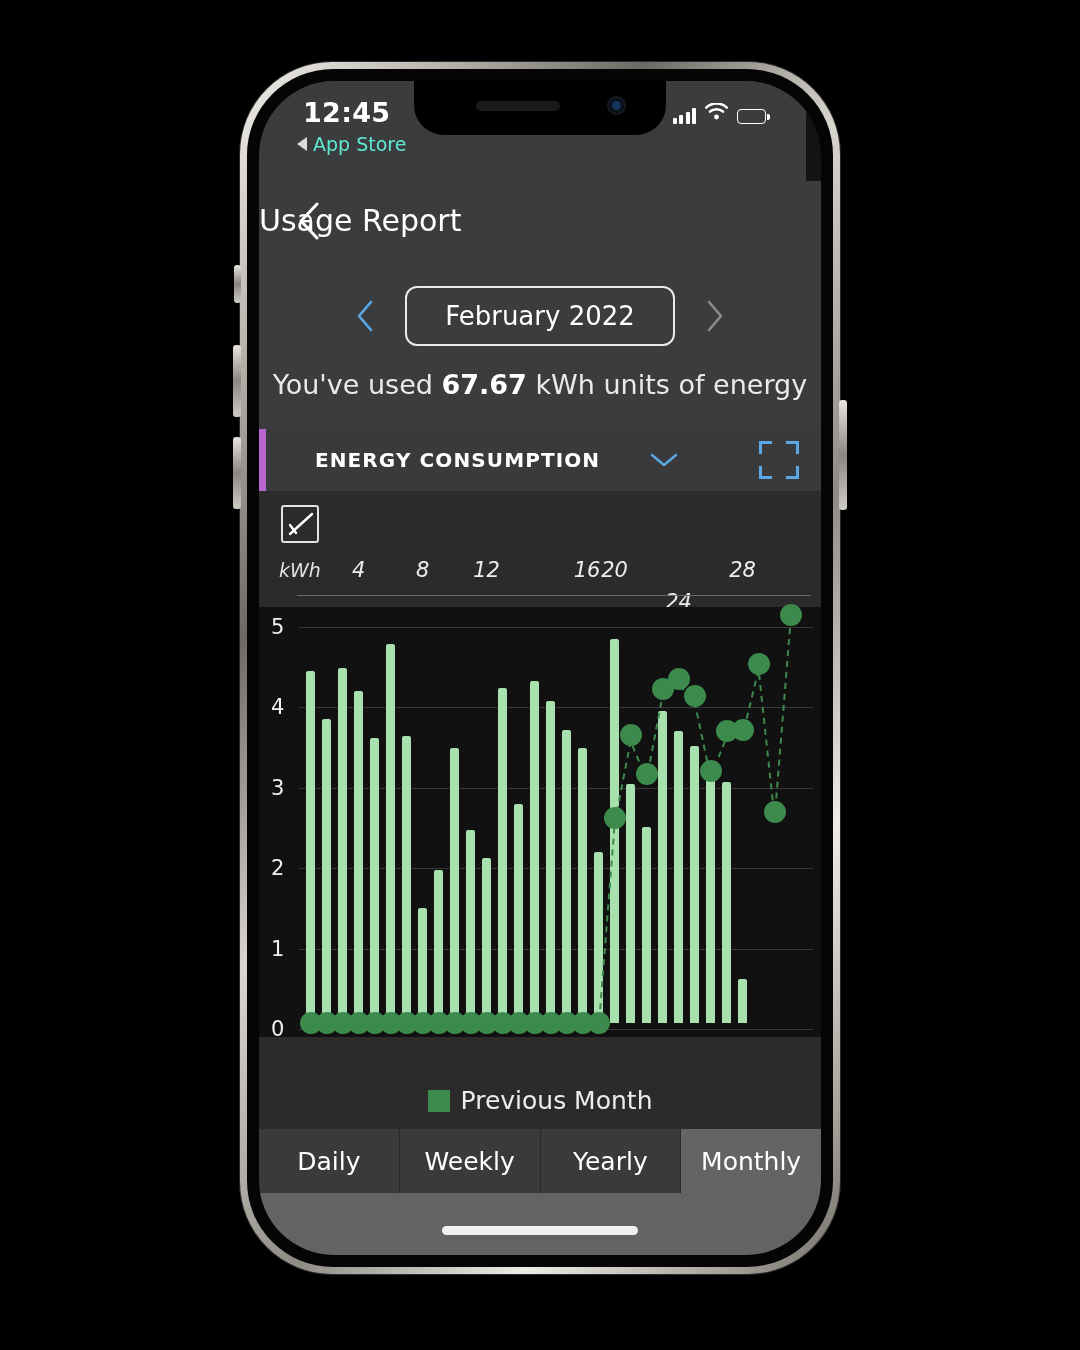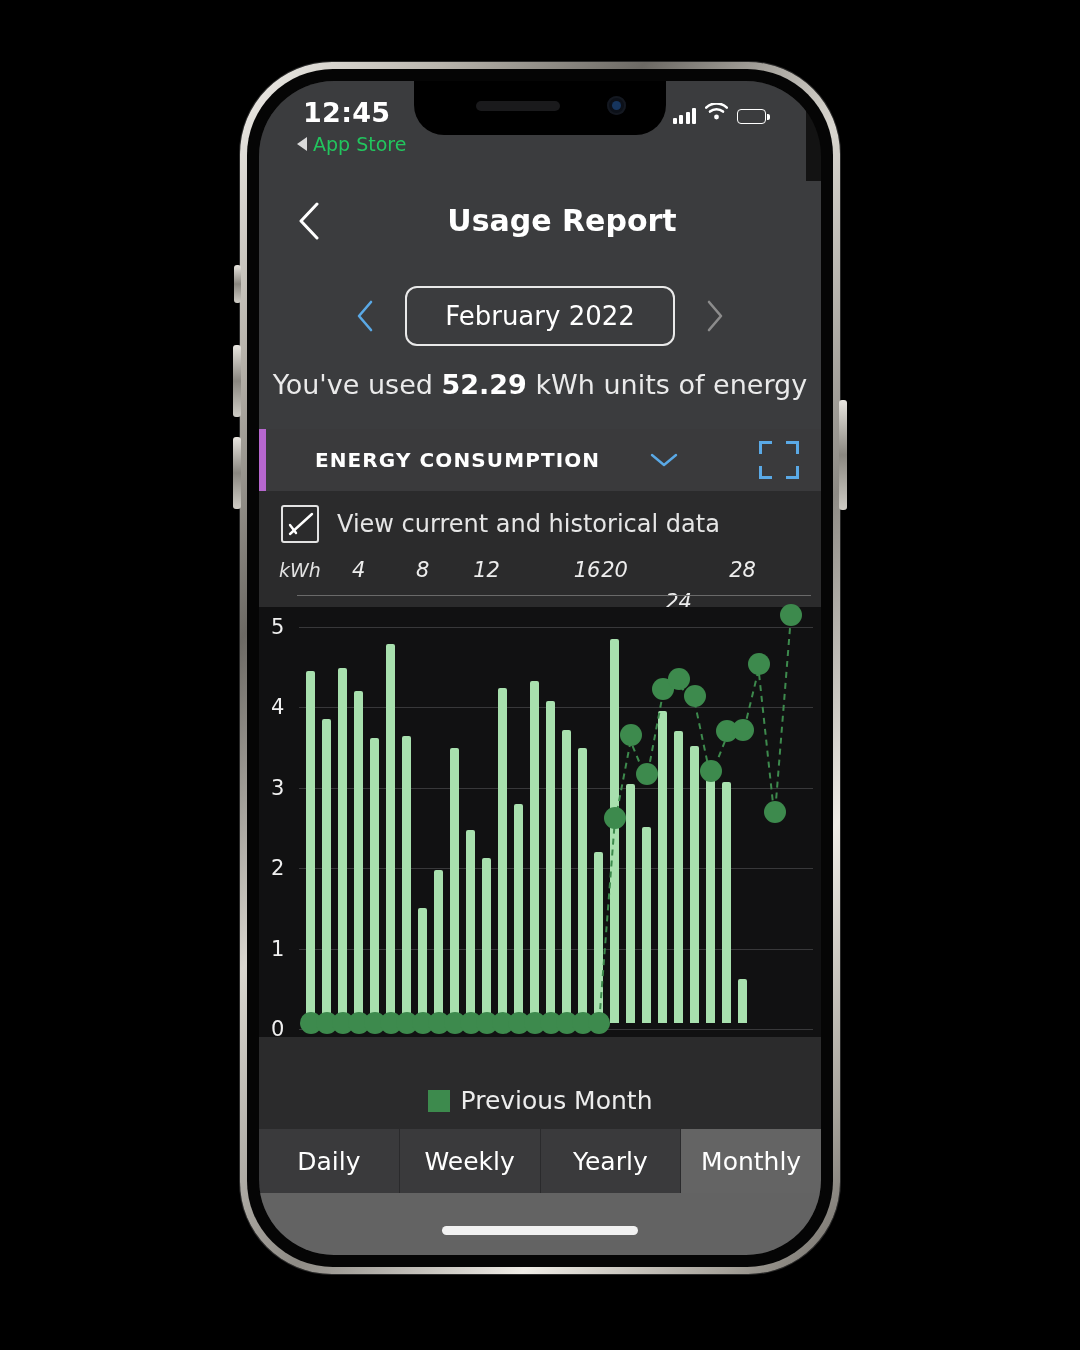--- a/index.html
+++ b/index.html
@@ -72,21 +72,21 @@
     background: #3b3c3e;
     z-index: 20;
   }
   #status-time {
     position: absolute; left: 44px; top: 16px;
     color: #fff; font-size: 27px; font-weight: 600;
     letter-spacing: .3px;
   }
   #status-back-app {
     position: absolute; left: 38px; top: 52px;
-    color: #22c55e; font-size: 19px;
+    color: #5eead4; font-size: 19px;
     display: flex; align-items: center; gap: 5px;
   }
   #status-right {
     position: absolute; right: 40px; top: 22px;
     display: flex; align-items: flex-end; gap: 9px;
   }
   .sig-bars { display: flex; align-items: flex-end; gap: 2.5px; height: 16px; }
   .sig-bars i { width: 4px; background: #fff; border-radius: 1px; display: block; }
   .sig-bars i:nth-child(1){ height: 6px; }
   .sig-bars i:nth-child(2){ height: 9px; }
@@ -108,22 +108,22 @@
     height: 80px; background: #3b3c3e;
     z-index: 10;
   }
   #nav-back {
     position: absolute; left: 30px; top: 18px;
     width: 40px; height: 44px;
     display: flex; align-items: center; justify-content: center;
   }
   #nav-title {
     position: absolute; left: 0; right: 0; top: 22px;
-    text-align: center; color: #fff;
-    font-size: 30px; font-weight: 700; margin-left: 44px;
+    color: #fff;
+    font-size: 30px; font-weight: 400;
   }
 
   
   #month-area {
     position: absolute; top: 180px; left: 0; right: 0;
     height: 168px; background: #3b3c3e;
   }
   #month-row {
     position: absolute; top: 25px; left: 0; right: 0;
     display: flex; align-items: center; justify-content: center; gap: 20px;
@@ -321,21 +321,21 @@
               </svg>
           </div>
           <div id="month-pill">February 2022</div>
           <div id="month-next">
             <svg width="18" height="32" viewBox="0 0 18 32">
                 <polyline points="3,2 15,16 3,30" stroke="#8c8c8c" stroke-width="2.6" fill="none" stroke-linecap="round" stroke-linejoin="round"></polyline>
               </svg>
           </div>
         </div>
         <div id="usage-line">
-          <span>You've used </span><b>52.29</b><span> kWh units of energy</span>
+          <span>You've used </span><b>67.67</b><span> kWh units of energy</span>
         </div>
       </div>
 
       <div id="section-header">
         <div id="section-accent"></div>
         <div id="section-title">ENERGY CONSUMPTION</div>
         <div id="section-chevron">
           <svg width="28" height="16" viewBox="0 0 28 16">
               <polyline points="2,3 14,13 26,3" stroke="#5aa9e6" stroke-width="2.4" fill="none" stroke-linecap="round" stroke-linejoin="round"></polyline>
             </svg>
@@ -350,21 +350,20 @@
 
       <div id="chart-body">
 
         <div id="checkbox-row">
           <div id="checkbox-box">
             <svg width="26" height="26" viewBox="0 0 26 26">
               <polyline points="2,22 24,2" stroke="#fff" stroke-width="2.4" fill="none" stroke-linecap="round"></polyline>
               <polyline points="2,13 8,21" stroke="#fff" stroke-width="2.4" fill="none" stroke-linecap="round"></polyline>
             </svg>
           </div>
-          <div id="checkbox-label">View current and historical data</div>
         </div>
 
         <div id="xtop-axis">
           <div id="xtop-unit">kWh</div>
           <div id="xtop-ticks">
               <div class="xtop-tick" style="left: 99.6px;">4</div>
               <div class="xtop-tick" style="left: 163.6px;">8</div>
               <div class="xtop-tick" style="left: 227.6px;">12</div>
               <div class="xtop-tick" style="left: 292px; margin-left: 36px;">16</div>
               <div class="xtop-tick" style="left: 355.6px;">20</div>

